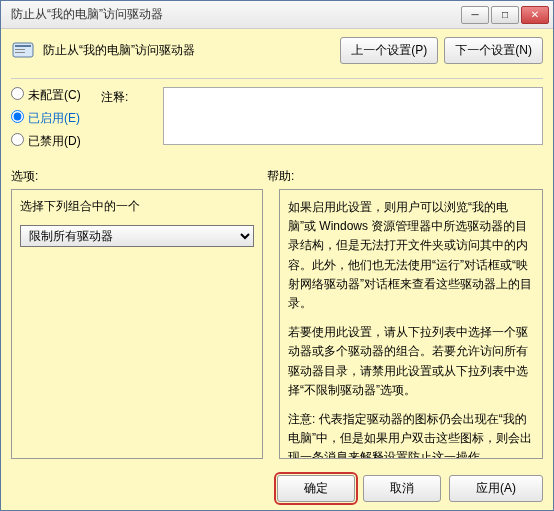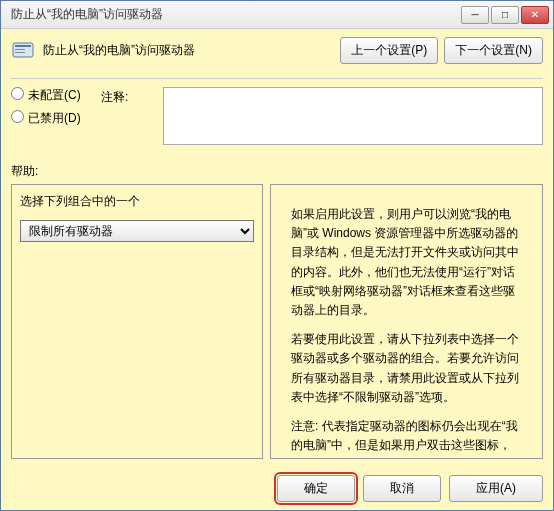--- a/index.html
+++ b/index.html
@@ -24,25 +24,25 @@
     .radio-item input { cursor: pointer; }
     .comment-col { display: flex; flex-direction: column; gap: 8px; flex: 1; }
     .comment-row { display: flex; align-items: flex-start; gap: 2px; }
     .comment-label { width: 60px; padding-top: 2px; }
     .comment-input { flex: 1; height: 58px; border: 1px solid #aaa; padding: 4px; resize: none; font-family: inherit; font-size: 12px; }
     .platform-row { display: flex; align-items: center; gap: 6px; }
     .platform-label { width: 60px; }
     .platform-value { flex: 1; padding: 2px 6px; border-bottom: 1px solid #ccc; }
     .mid-labels { display: flex; margin-top: 10px; margin-bottom: 4px; }
     .mid-labels .left { width: 256px; }
-    .lower { display: flex; gap: 7px; flex: 1; min-height: 0; }
+    .lower { display: flex; gap: 16px; flex: 1; min-height: 0; }
     .left-panel { width: 252px; border: 1px solid #999; padding: 8px; display: flex; flex-direction: column; gap: 6px; }
     .instruction { margin-bottom: 4px; }
     .dropdown { width: 100%; padding: 2px 4px; border: 1px solid #777; background: linear-gradient(to bottom, #fefefe, #e6e6e6); font-size: 12px; cursor: pointer; }
-    .right-panel { flex: 1; border: 1px solid #999; padding: 20px; overflow-y: auto; line-height: 1.6; }
+    .right-panel { flex: 1; border: 1px solid #999; padding: 8px; overflow-y: auto; line-height: 1.6; }
     .help-p { margin-bottom: 10px; }
     .footer { display: flex; justify-content: flex-end; gap: 8px; padding: 8px 10px; }
     .footer-btn { padding: 4px 26px; border: 1px solid #999; background: linear-gradient(to bottom, #fefefe, #e6e6e6); border-radius: 3px; cursor: pointer; font-size: 12px; }
     .footer-btn.primary { outline: 2px solid #cc3333; outline-offset: 1px; }
   </style>
 </head>
 <body>
 
 <div class="window">
   <div class="titlebar">
@@ -69,34 +69,39 @@
       </div>
     </div>
     <hr class="hr">
 
     <div class="config-row">
       <div class="radio-group">
         <label class="radio-item">
           <input type="radio" name="cfg" style="">
           <span>未配置(C)</span>
         </label>
+        <label class="radio-item selected">
+          <input type="radio" name="cfg" checked="" style="">
+          <span>已启用(E)</span>
+        </label>
         <label class="radio-item">
           <input type="radio" name="cfg" style="">
           <span>已禁用(D)</span>
         </label>
       </div>
       <div class="comment-col">
         <div class="comment-row">
           <span class="comment-label">注释:</span>
           <textarea class="comment-input" style=""></textarea>
         </div>
       </div>
     </div>
 
     <div class="mid-labels">
+      <span class="left">选项:</span>
       <span>帮助:</span>
     </div>
 
     <div class="lower">
       <div class="left-panel">
         <div class="instruction">选择下列组合中的一个</div>
         <select class="dropdown">
           <option>限制所有驱动器</option>
         </select>
       </div>

